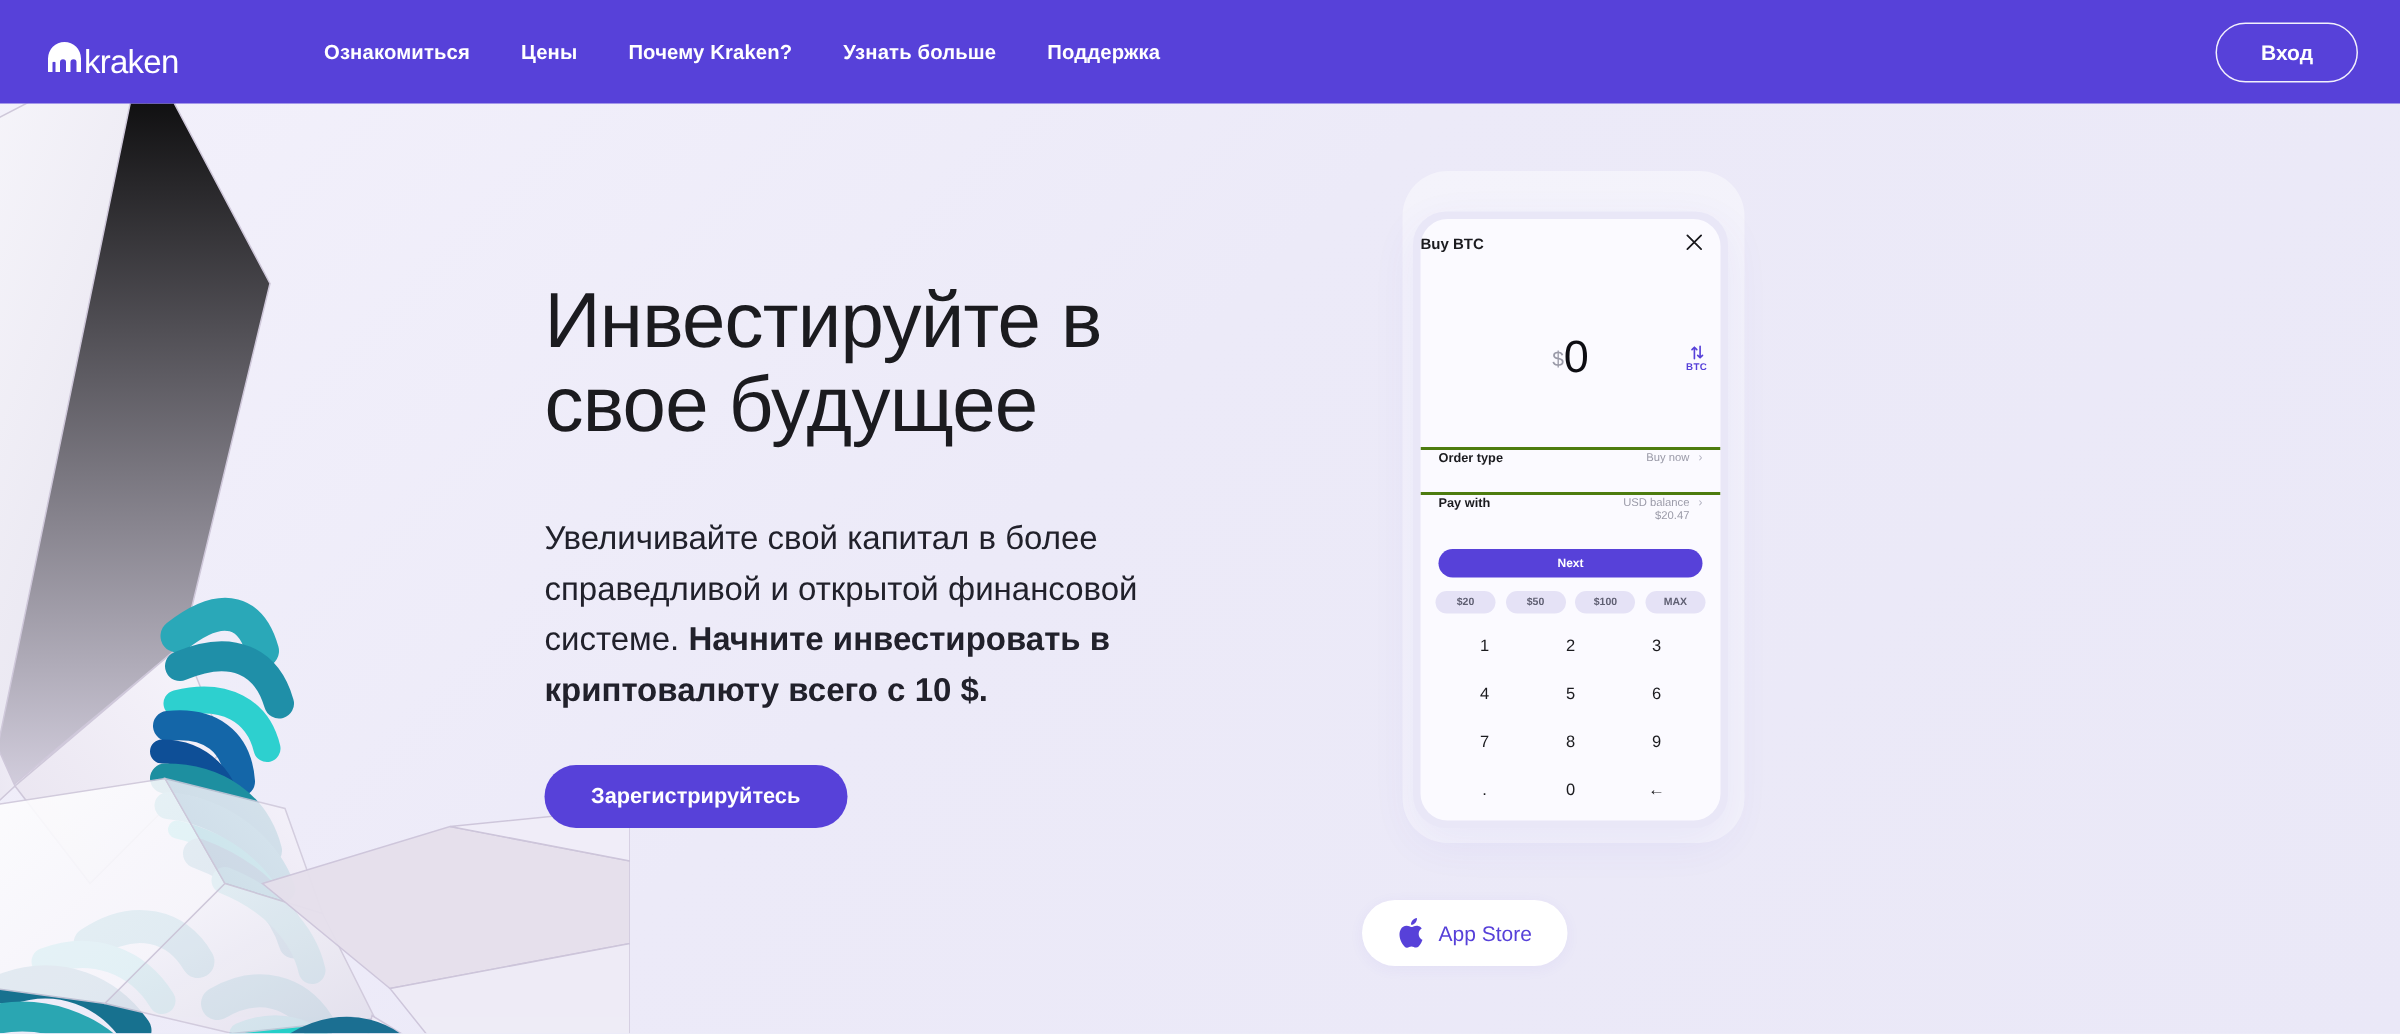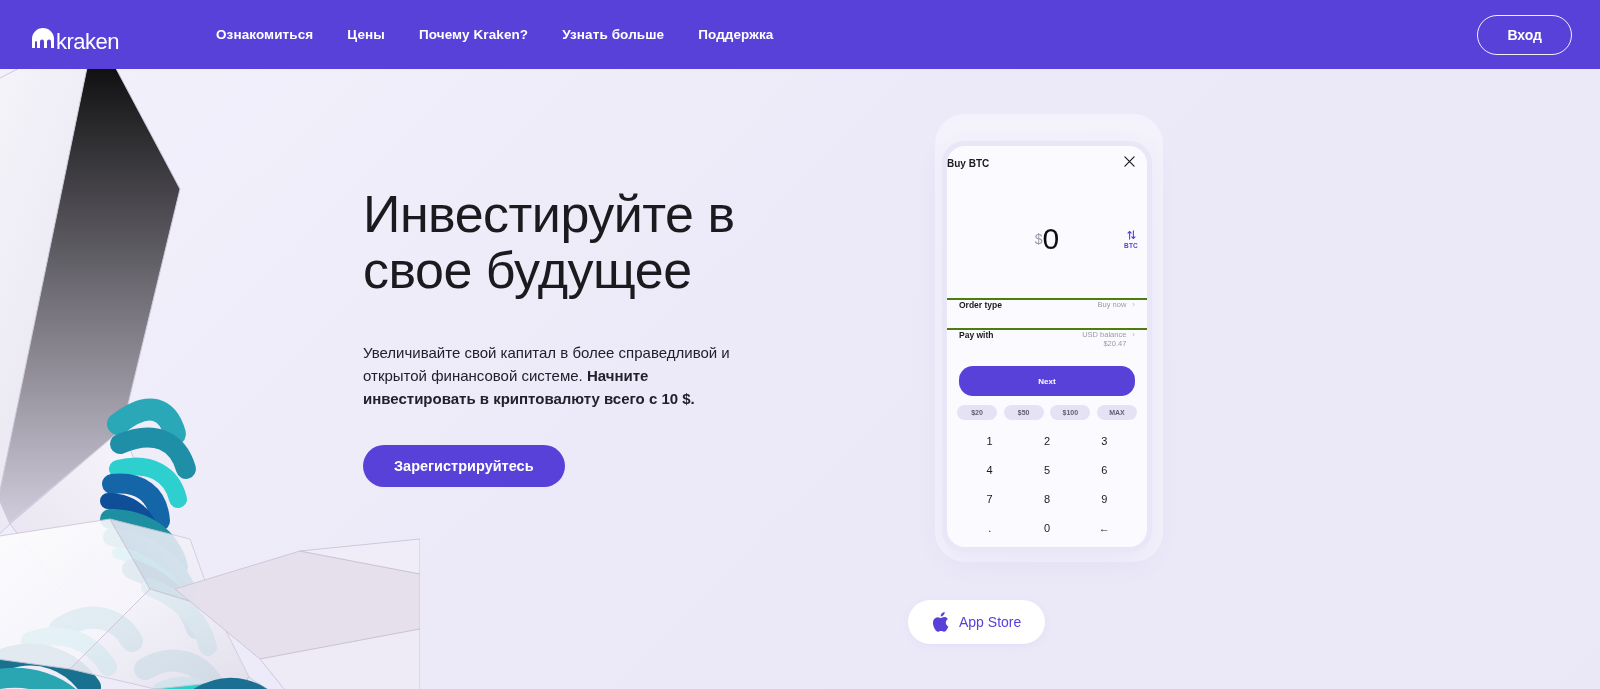--- a/index.html
+++ b/index.html
@@ -89,21 +89,21 @@
   }
   .hero h1 {
     font-size: 52px;
     line-height: 1.08;
     font-weight: normal;
     color: #1b1b1f;
     letter-spacing: -0.5px;
     margin-bottom: 32px;
   }
   .hero p {
-    font-size: 15px;
+    font-size: 22px;
     line-height: 1.52;
     color: #21212b;
     max-width: 400px;
     margin-bottom: 34px;
     margin-top: 44px;
   }
   .hero p b { font-weight: bold; }
   .btn-cta {
     display: inline-block;
     background: #5741d9;
@@ -181,21 +181,21 @@
     flex: none;
   }
   .ph-row .k { font-size: 8.5px; font-weight: bold; color: #1b1b1f; }
   .ph-row .v {
     margin-left: auto; text-align: right;
     font-size: 7.5px; color: #9a9aa8; line-height: 1.25;
   }
   .ph-row .chev { margin-left: 6px; color: #b4b4c2; font-size: 8px; }
   .ph-next {
     margin: 8px 12px 0;
-    height: 30px;
+    height: 19px;
     background: #5741d9;
     color: #fff;
     border: none; border-radius: 14px;
     font-size: 8px; font-weight: bold;
     font-family: inherit;
     cursor: pointer;
     flex: none;
   }
   .ph-chips {
     display: flex; justify-content: space-between;

